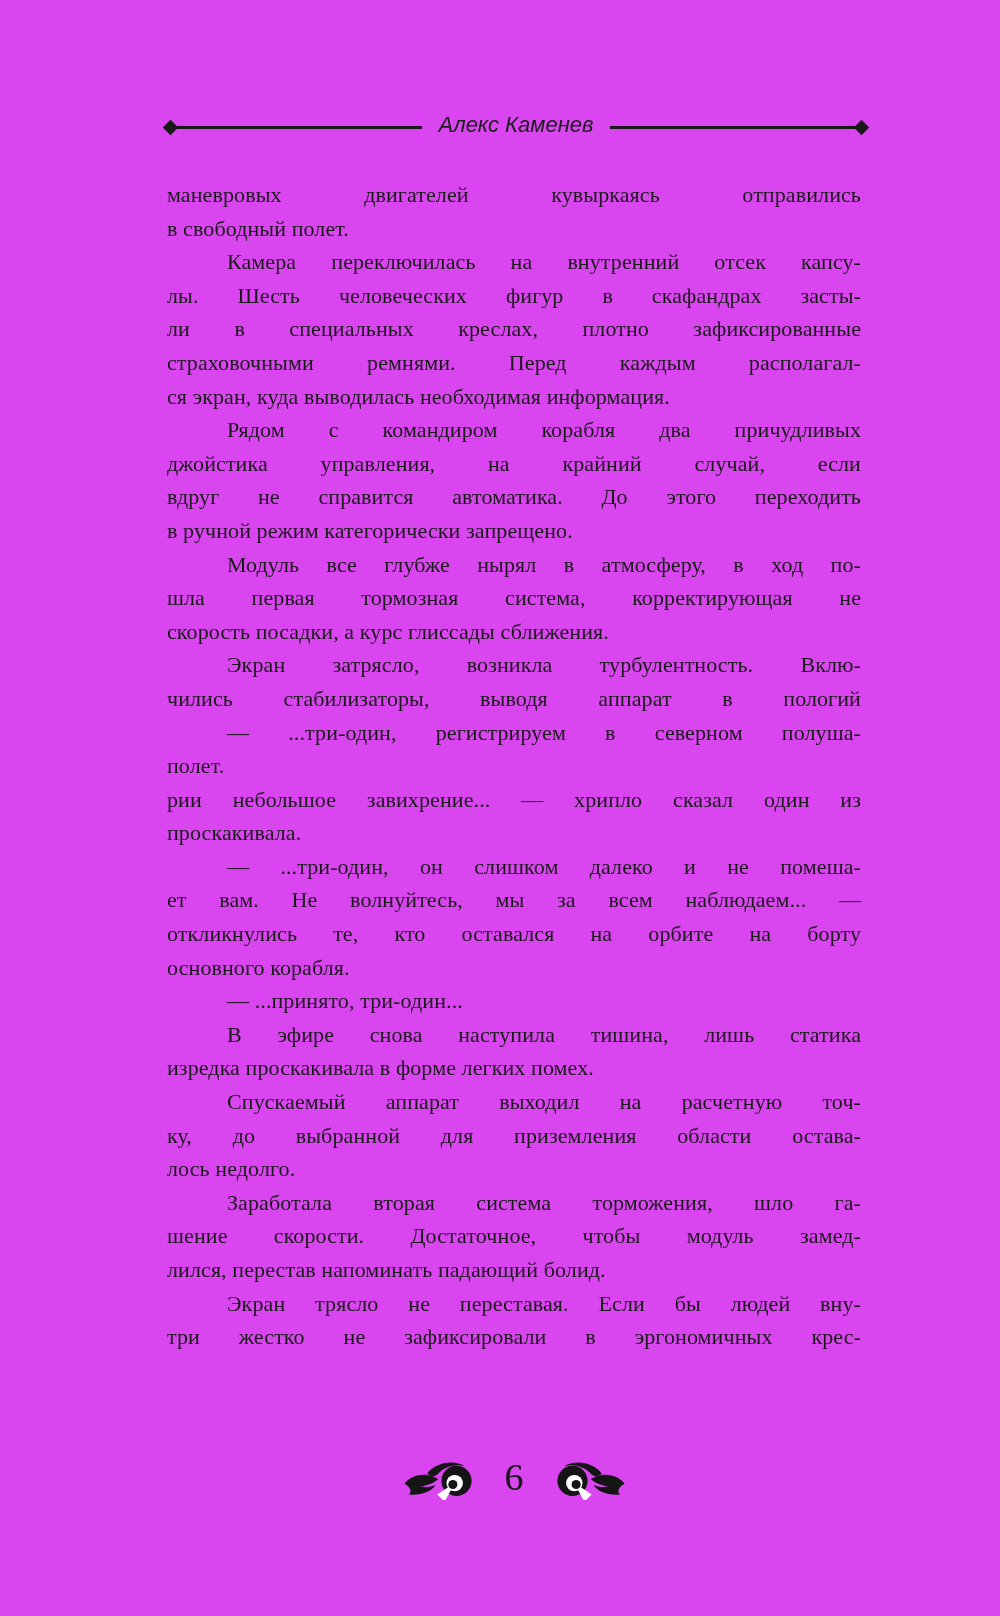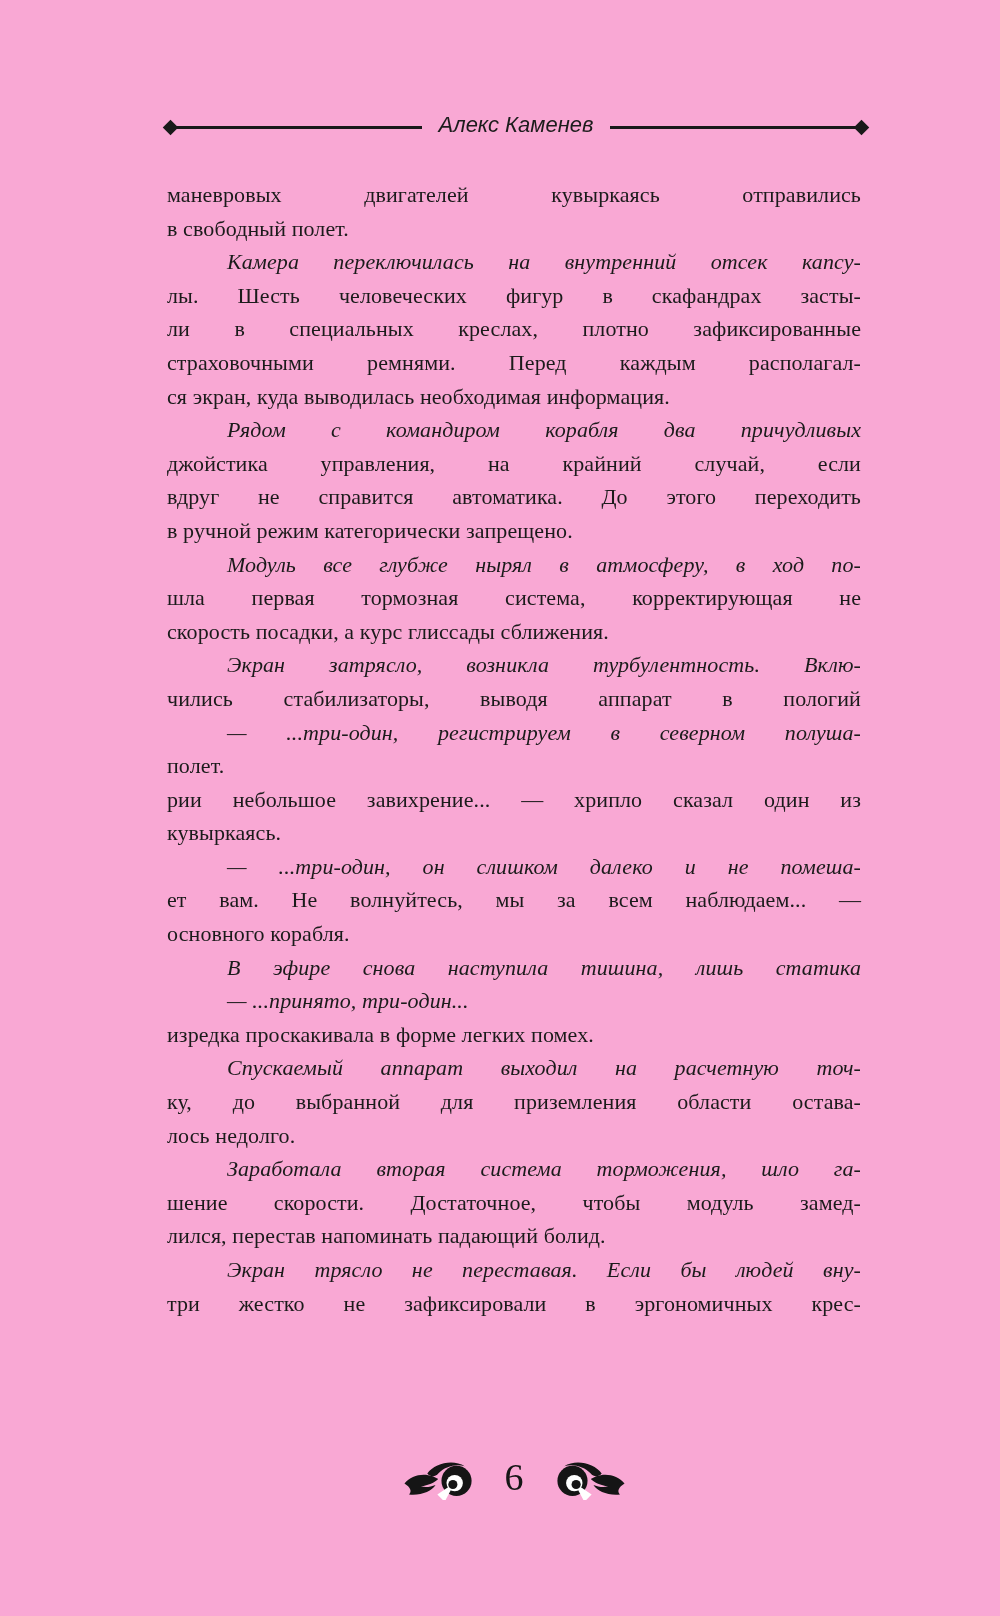--- a/index.html
+++ b/index.html
@@ -4,21 +4,21 @@
 <style>
   html, body { margin: 0; padding: 0; }
   body {
     width: 1000px; height: 1616px;
     background: #ffffff;
     font-family: "Liberation Serif", serif;
   }
   .page {
     position: relative;
     width: 1000px; height: 1616px;
-    background: #f9a8d4;
+    background: #d946ef;
     overflow: hidden;
   }
 
   
   .running-head {
     position: absolute;
     left: 165px; top: 110px; width: 702px; height: 34px;
     display: flex; align-items: center;
     color: #191919;
   }
@@ -51,21 +51,21 @@
     line-height: 33.6px;
     color: #1b1b1b;
     letter-spacing: 0.1px;
   }
   .line {
     text-align: justify;
     text-align-last: justify;
     white-space: normal;
   }
   .line.end { text-align-last: left; }
-  .line.indent { text-indent: 60px; font-style: italic; }
+  .line.indent { text-indent: 60px; }
 
   
   .footer {
     position: absolute;
     left: 167px; top: 1456px; width: 694px; height: 46px;
     display: flex; align-items: center; justify-content: center;
     gap: 23px;
   }
   .swash { width: 82px; height: 42px; flex: 0 0 auto; }
   .swash svg { display: block; width: 82px; height: 42px; }
@@ -103,26 +103,27 @@
       <div class="line">вдруг не справится автоматика. До этого переходить</div>
       <div class="line end">в ручной режим категорически запрещено.</div>
       <div class="line indent">Модуль все глубже нырял в атмосферу, в ход по-</div>
       <div class="line">шла первая тормозная система, корректирующая не</div>
       <div class="line end">скорость посадки, а курс глиссады сближения.</div>
       <div class="line indent">Экран затрясло, возникла турбулентность. Вклю-</div>
       <div class="line">чились стабилизаторы, выводя аппарат в пологий</div>
       <div class="line indent">— ...три-один, регистрируем в северном полуша-</div>
       <div class="line end">полет.</div>
       <div class="line">рии небольшое завихрение... — хрипло сказал один из</div>
-      <div class="line end">кувыркаясь.</div>
+      <div class="line end">проскакивала.</div>
       <div class="line indent">— ...три-один, он слишком далеко и не помеша-</div>
       <div class="line">ет вам. Не волнуйтесь, мы за всем наблюдаем... —</div>
+      <div class="line">откликнулись те, кто оставался на орбите на борту</div>
       <div class="line end">основного корабля.</div>
+      <div class="line indent end">— ...принято, три-один...</div>
       <div class="line indent">В эфире снова наступила тишина, лишь статика</div>
-      <div class="line indent end">— ...принято, три-один...</div>
       <div class="line end">изредка проскакивала в форме легких помех.</div>
       <div class="line indent">Спускаемый аппарат выходил на расчетную точ-</div>
       <div class="line">ку, до выбранной для приземления области остава-</div>
       <div class="line end">лось недолго.</div>
       <div class="line indent">Заработала вторая система торможения, шло га-</div>
       <div class="line">шение скорости. Достаточное, чтобы модуль замед-</div>
       <div class="line end">лился, перестав напоминать падающий болид.</div>
       <div class="line indent">Экран трясло не переставая. Если бы людей вну-</div>
       <div class="line">три жестко не зафиксировали в эргономичных крес-</div>
     </div>

